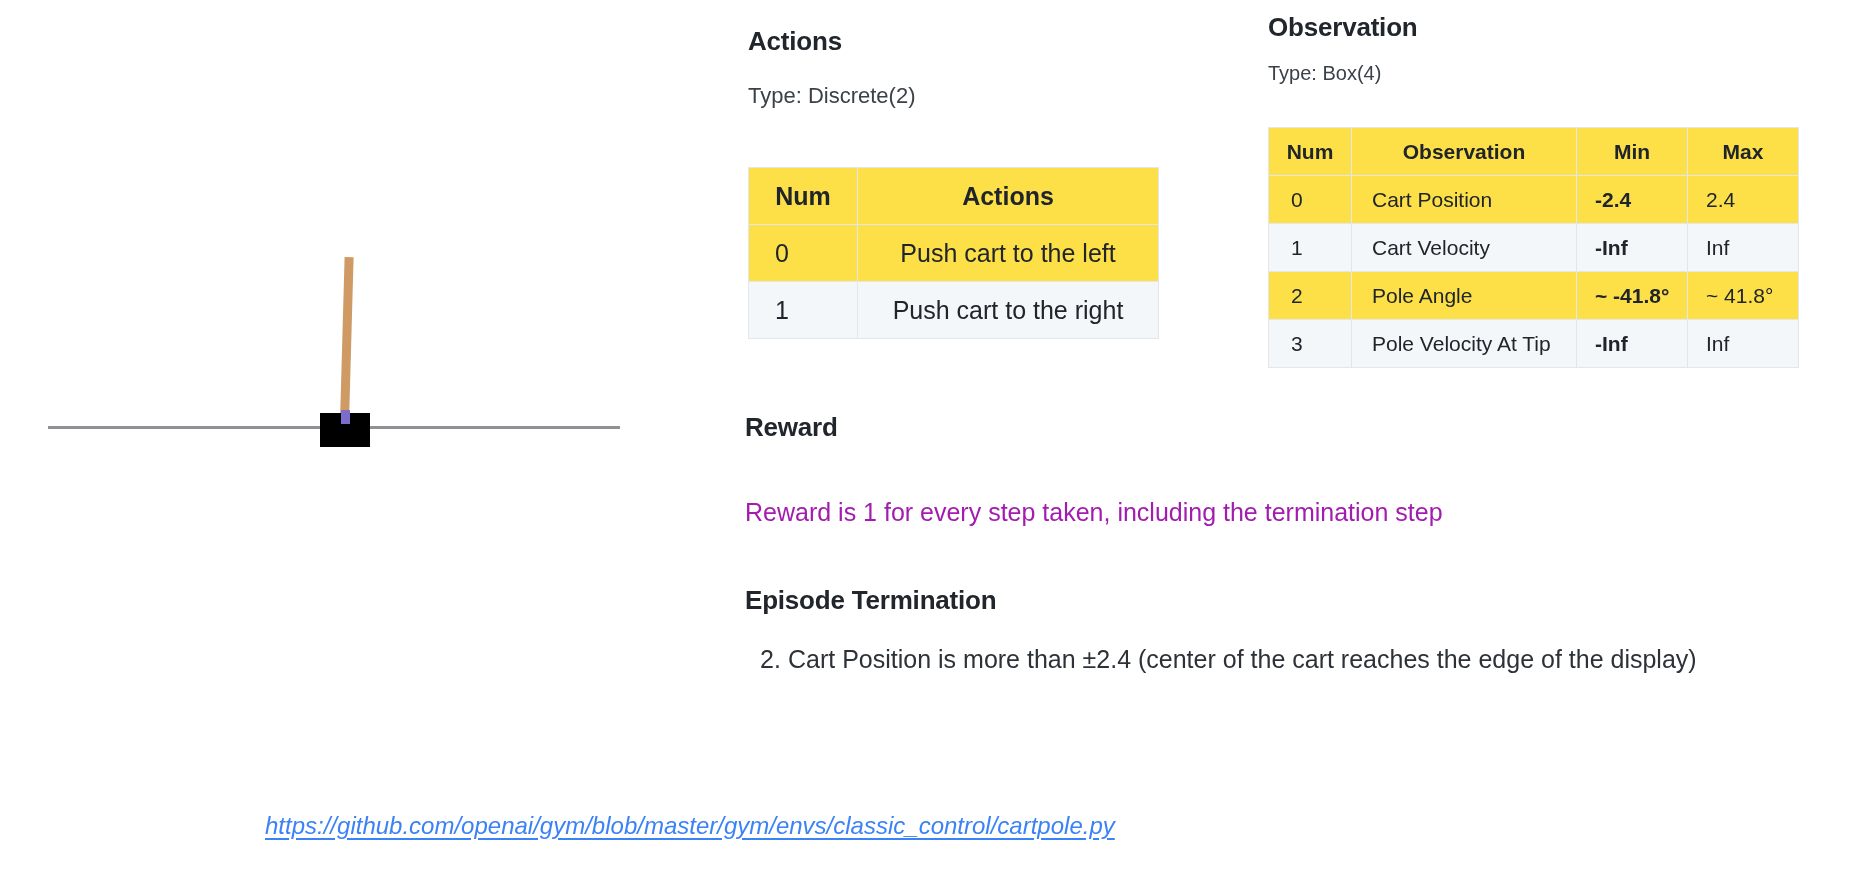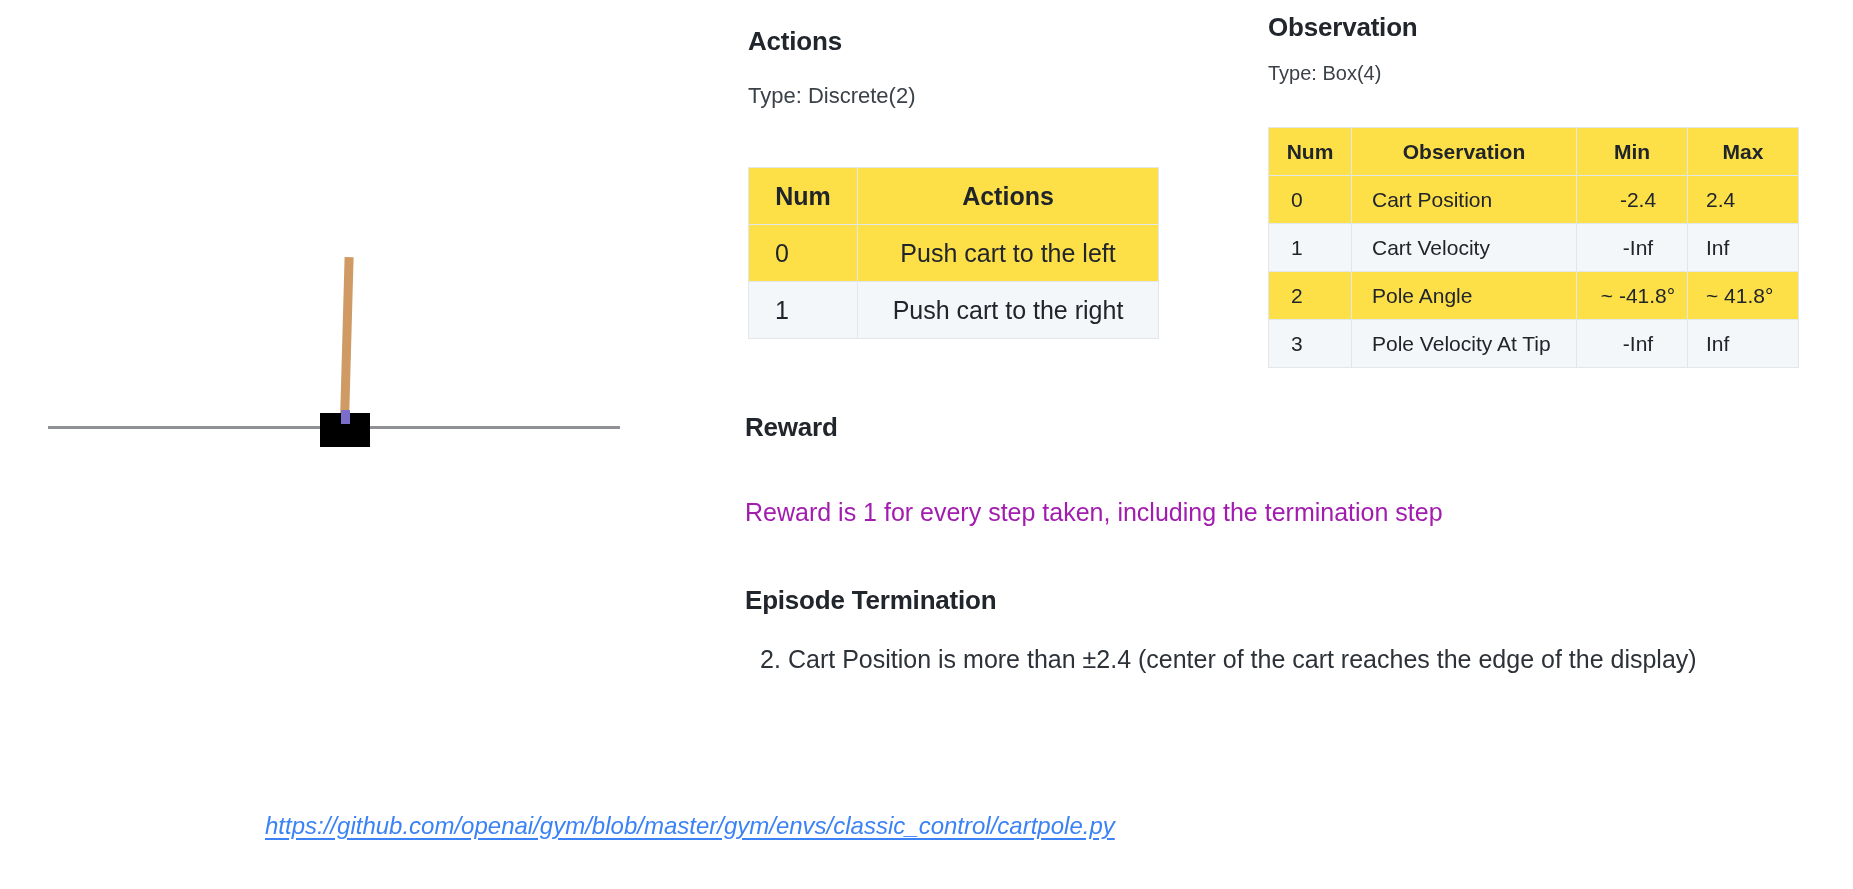--- a/index.html
+++ b/index.html
@@ -134,21 +134,21 @@
     font-size: 21px;
     padding: 10px 0;
     height: 27px;
   }
   #observation-table .c-num { width: 82px;  text-align: center; }
   #observation-table .c-obs { width: 224px; text-align: center; }
   #observation-table .c-min { width: 110px; text-align: center; }
   #observation-table .c-max { width: 110px; text-align: center; }
   #observation-table td.c-num { text-align: left; padding-left: 22px; width: 60px; }
   #observation-table td.c-obs { text-align: left; padding-left: 20px; width: 204px; }
-  #observation-table td.c-min { text-align: center; padding-left: 12px; width: 92px; }
+  #observation-table td.c-min { text-align: left; padding-left: 18px; width: 92px; font-weight: bold; }
   #observation-table td.c-max { text-align: left; padding-left: 18px; width: 92px; }
 
   
   #termination-list {
     position: absolute;
     left: 760px;
     top: 645px;
     margin: 0;
     padding: 0;
     list-style: none;

